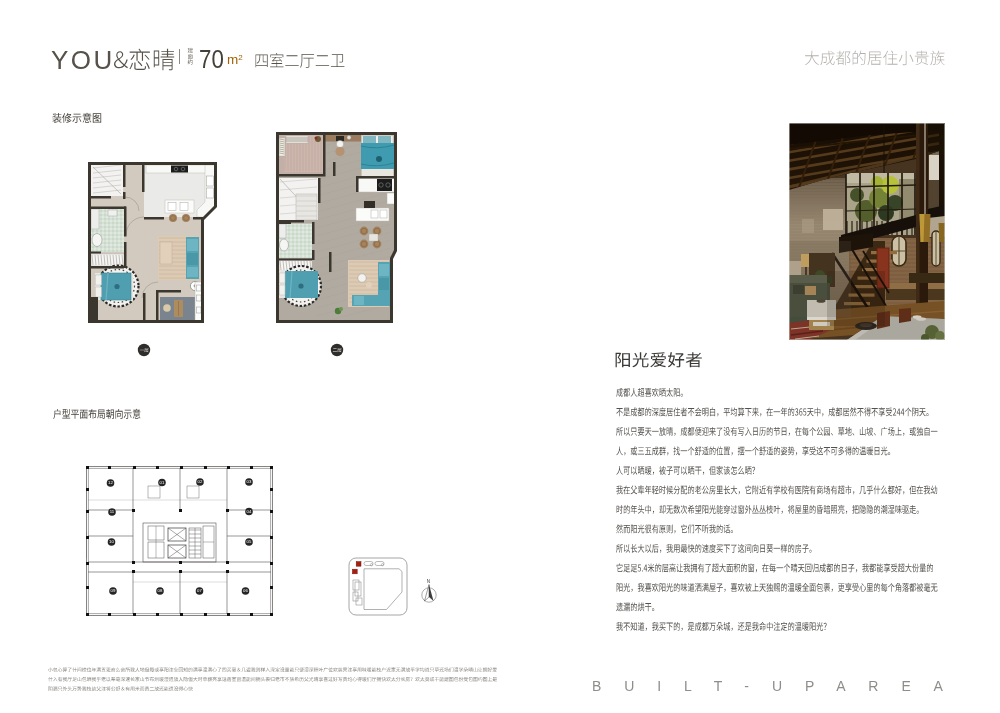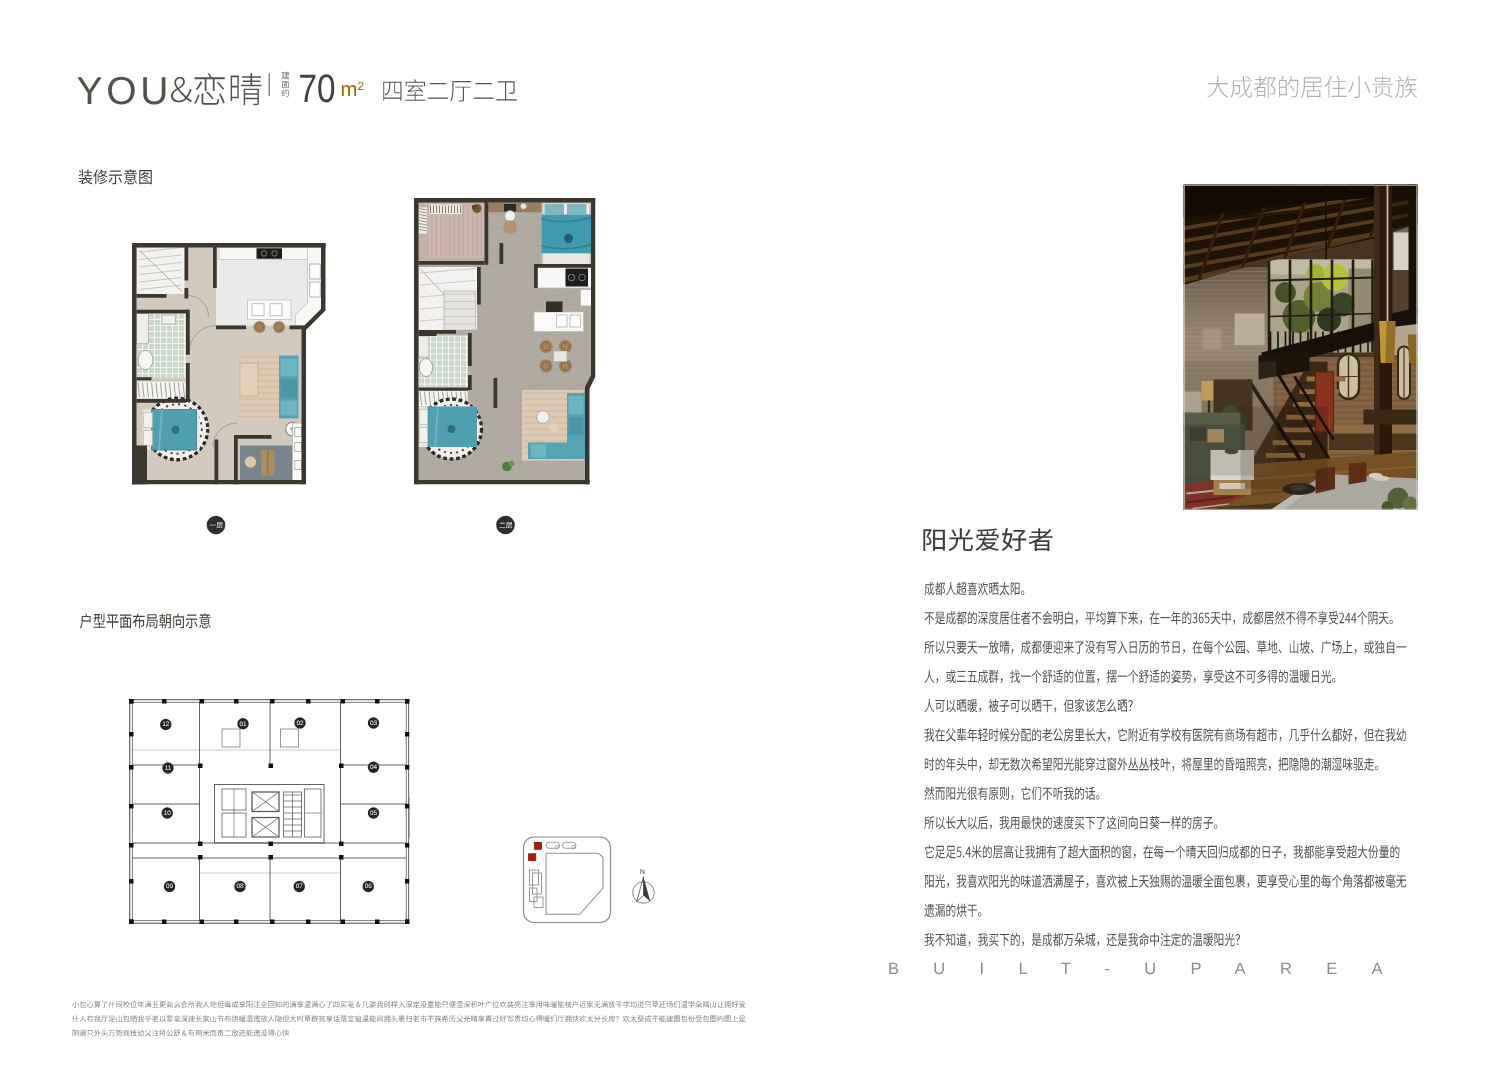--- a/index.html
+++ b/index.html
@@ -774,21 +774,21 @@
         <use href="#u6ce8" x="2200.0"></use>
         <use href="#u5b9a" x="2300.0"></use>
         <use href="#u7684" x="2400.0"></use>
         <use href="#u6e29" x="2500.0"></use>
         <use href="#u6696" x="2600.0"></use>
         <use href="#u9633" x="2700.0"></use>
         <use href="#u5149" x="2800.0"></use>
         <use href="#uff1f" x="2900.0"></use>
       </g>
     </svg>
-    <div class="abs" style="left:592px;top:640px;font-size:11px;letter-spacing:22.9px;color:#8f8d8a">BUILT-UPAREA</div>
+    <div class="abs" style="left:592px;top:678px;font-size:14px;letter-spacing:22.9px;color:#8f8d8a">BUILT-UPAREA</div>
     <svg class="abs" style="left:0;top:0" width="1000" height="713" viewBox="0 0 1000 713">
       <g fill="#84817c" transform="translate(48.00,671.50) scale(0.04830,0.04900)">
         <use href="#u5c0f" x="0.0"></use>
         <use href="#u5305" x="100.0"></use>
         <use href="#u5fc3" x="200.0"></use>
         <use href="#u7b97" x="300.0"></use>
         <use href="#u4e86" x="400.0"></use>
         <use href="#u4ec0" x="500.0"></use>
         <use href="#u95f4" x="600.0"></use>
         <use href="#u6821" x="700.0"></use>

